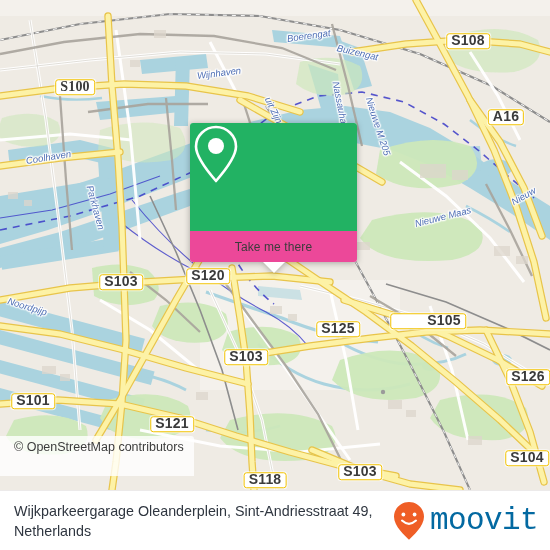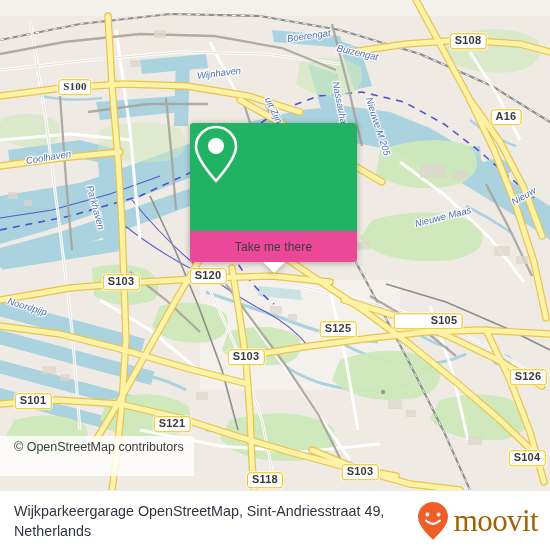--- a/index.html
+++ b/index.html
@@ -15,21 +15,21 @@
        background:#efebe4;}
   #map svg{position:absolute;left:0;top:0;display:block;}
 
   
   .shield{
     position:absolute;
     background:#ffffff;
     border:1.6px solid #f2c200;
     border-radius:3px;
     color:#3b3b3b;
-    font-size:11px;
+    font-size:14px;
     font-weight:bold;
     letter-spacing:.2px;
     padding:1px 4px 1.5px 4px;
     line-height:11px;
     white-space:nowrap;
     box-shadow:0 0 0 1px rgba(255,255,255,.65);
     transform:translate(-50%,-50%);
   }
 
   
@@ -98,22 +98,22 @@
     color:#2f3640;
     font-size:14.3px;
     line-height:20px;
     max-width:408px;
   }
   #logo{
     flex:0 0 auto;display:flex;align-items:center;gap:4px;
     padding-right:12px;
   }
   #logo .wordmark{
-    font-size:31px;color:#a16207;letter-spacing:-.6px;line-height:31px;
-    font-family:Liberation Serif, serif;font-weight:normal;
+    font-size:31px;color:#0369a1;letter-spacing:-.6px;line-height:31px;
+    font-family:Liberation Mono, monospace;font-weight:normal;
   }
 </style>
 </head>
 <body>
 
 <div id="app">
 
   <div id="map">
     <svg width="550" height="490" viewBox="0 0 550 490">
       <defs>
@@ -363,21 +363,21 @@
           <span>Take me there</span>
         </div>
       </div>
       <div class="tail"></div>
     </div>
 
     <div id="attrib">© OpenStreetMap contributors</div>
   </div>
 
   <div id="bottombar">
-    <div id="addr">Wijkparkeergarage OpenStreetMap, Sint-Andriesstraat 49, Netherlands</div>
+    <div id="addr">Wijkparkeergarage Oleanderplein, Sint-Andriesstraat 49, Netherlands</div>
     <div id="logo">
       <svg width="34" height="40" viewBox="0 0 34 40">
         <path d="M17 1 C8.7 1 2 7.6 2 15.7 C2 25.3 13 34.5 17 38.8 C21 34.5 32 25.3 32 15.7 C32 7.6 25.3 1 17 1 Z" fill="#ef5e26"></path>
         <circle cx="11.4" cy="13.5" r="1.9" fill="#ffffff"></circle>
         <circle cx="22.6" cy="13.5" r="1.9" fill="#ffffff"></circle>
         <path d="M10 19.6 q7 6.4 14 0" fill="none" stroke="#ffffff" stroke-width="2.1" stroke-linecap="round"></path>
       </svg>
       <span class="wordmark">moovit</span>
     </div>
   </div>

